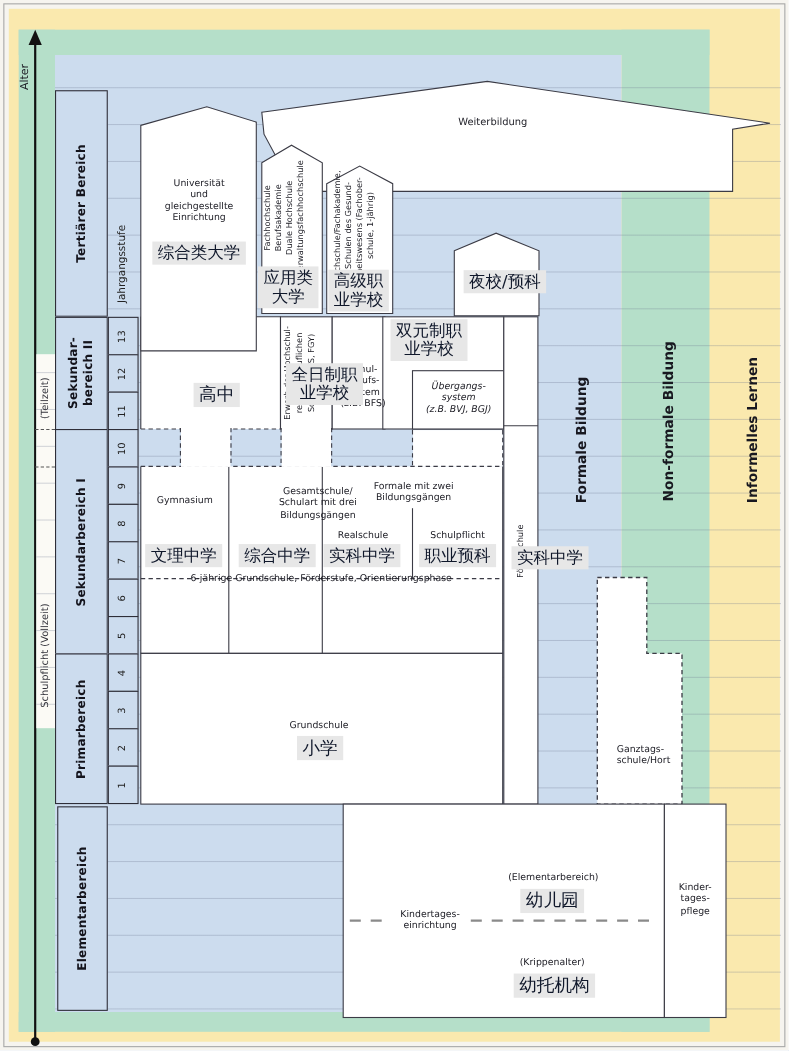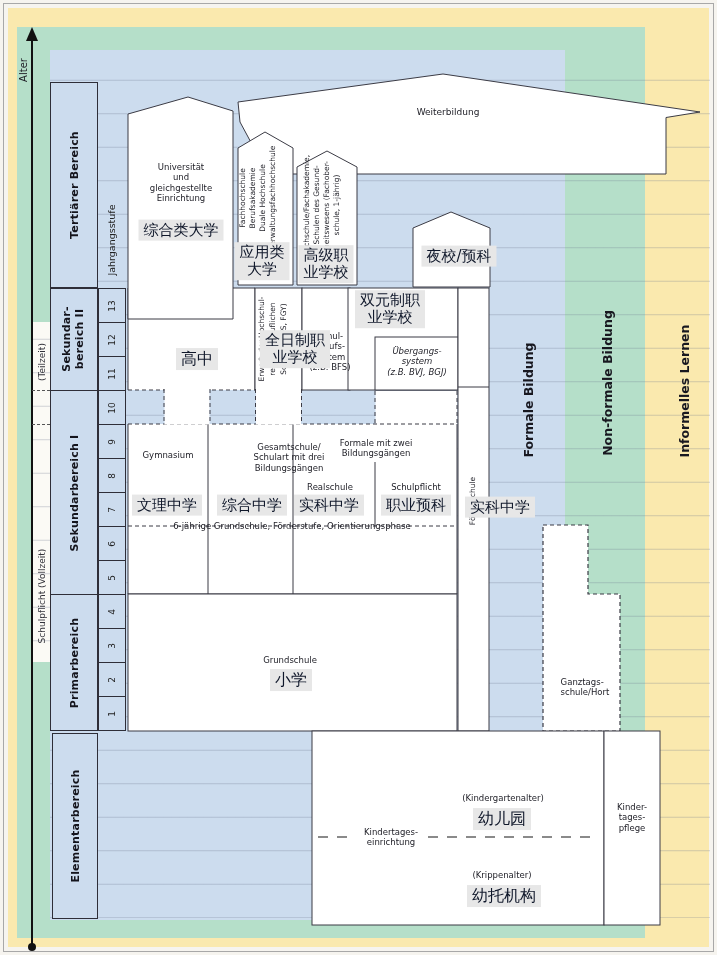--- a/index.html
+++ b/index.html
@@ -193,21 +193,21 @@
 Bildungsgängen</div>
 <div class="ct de" style="left:330px;top:487px;">Realschule</div>
 <div class="ct de" style="left:416px;top:487px;">Schulpflicht</div>
 <div class="vt de-sm" style="left:473px;top:501px;">Förderschule</div>
 <div class="ct de" style="left:292px;top:526px;">6-jährige Grundschule, Förderstufe, Orientierungsphase</div>
 <div class="ct de" style="left:290px;top:660px;">Grundschule</div>
 <div class="ct de" style="left:585px;top:651px;text-align:left;margin-top:36px;">Ganztags-
 schule/Hort</div>
 <div class="ct de" style="left:391px;top:837px;">Kindertages-
 einrichtung</div>
-<div class="ct de" style="left:503px;top:798px;">(Kindergartenalter)</div>
+<div class="ct de" style="left:503px;top:798px;">(Elementarbereich)</div>
 <div class="ct de" style="left:502px;top:875px;">(Krippenalter)</div>
 <div class="ct de" style="left:632px;top:818px;">Kinder-
 tages-
 pflege</div>
 
 <div class="ct cn" style="left:181px;top:230px;">综合类大学</div>
 <div class="ct cn" style="left:262px;top:261px;">应用类
 大学</div>
 <div class="ct cn" style="left:326px;top:264px;">高级职
 业学校</div>

